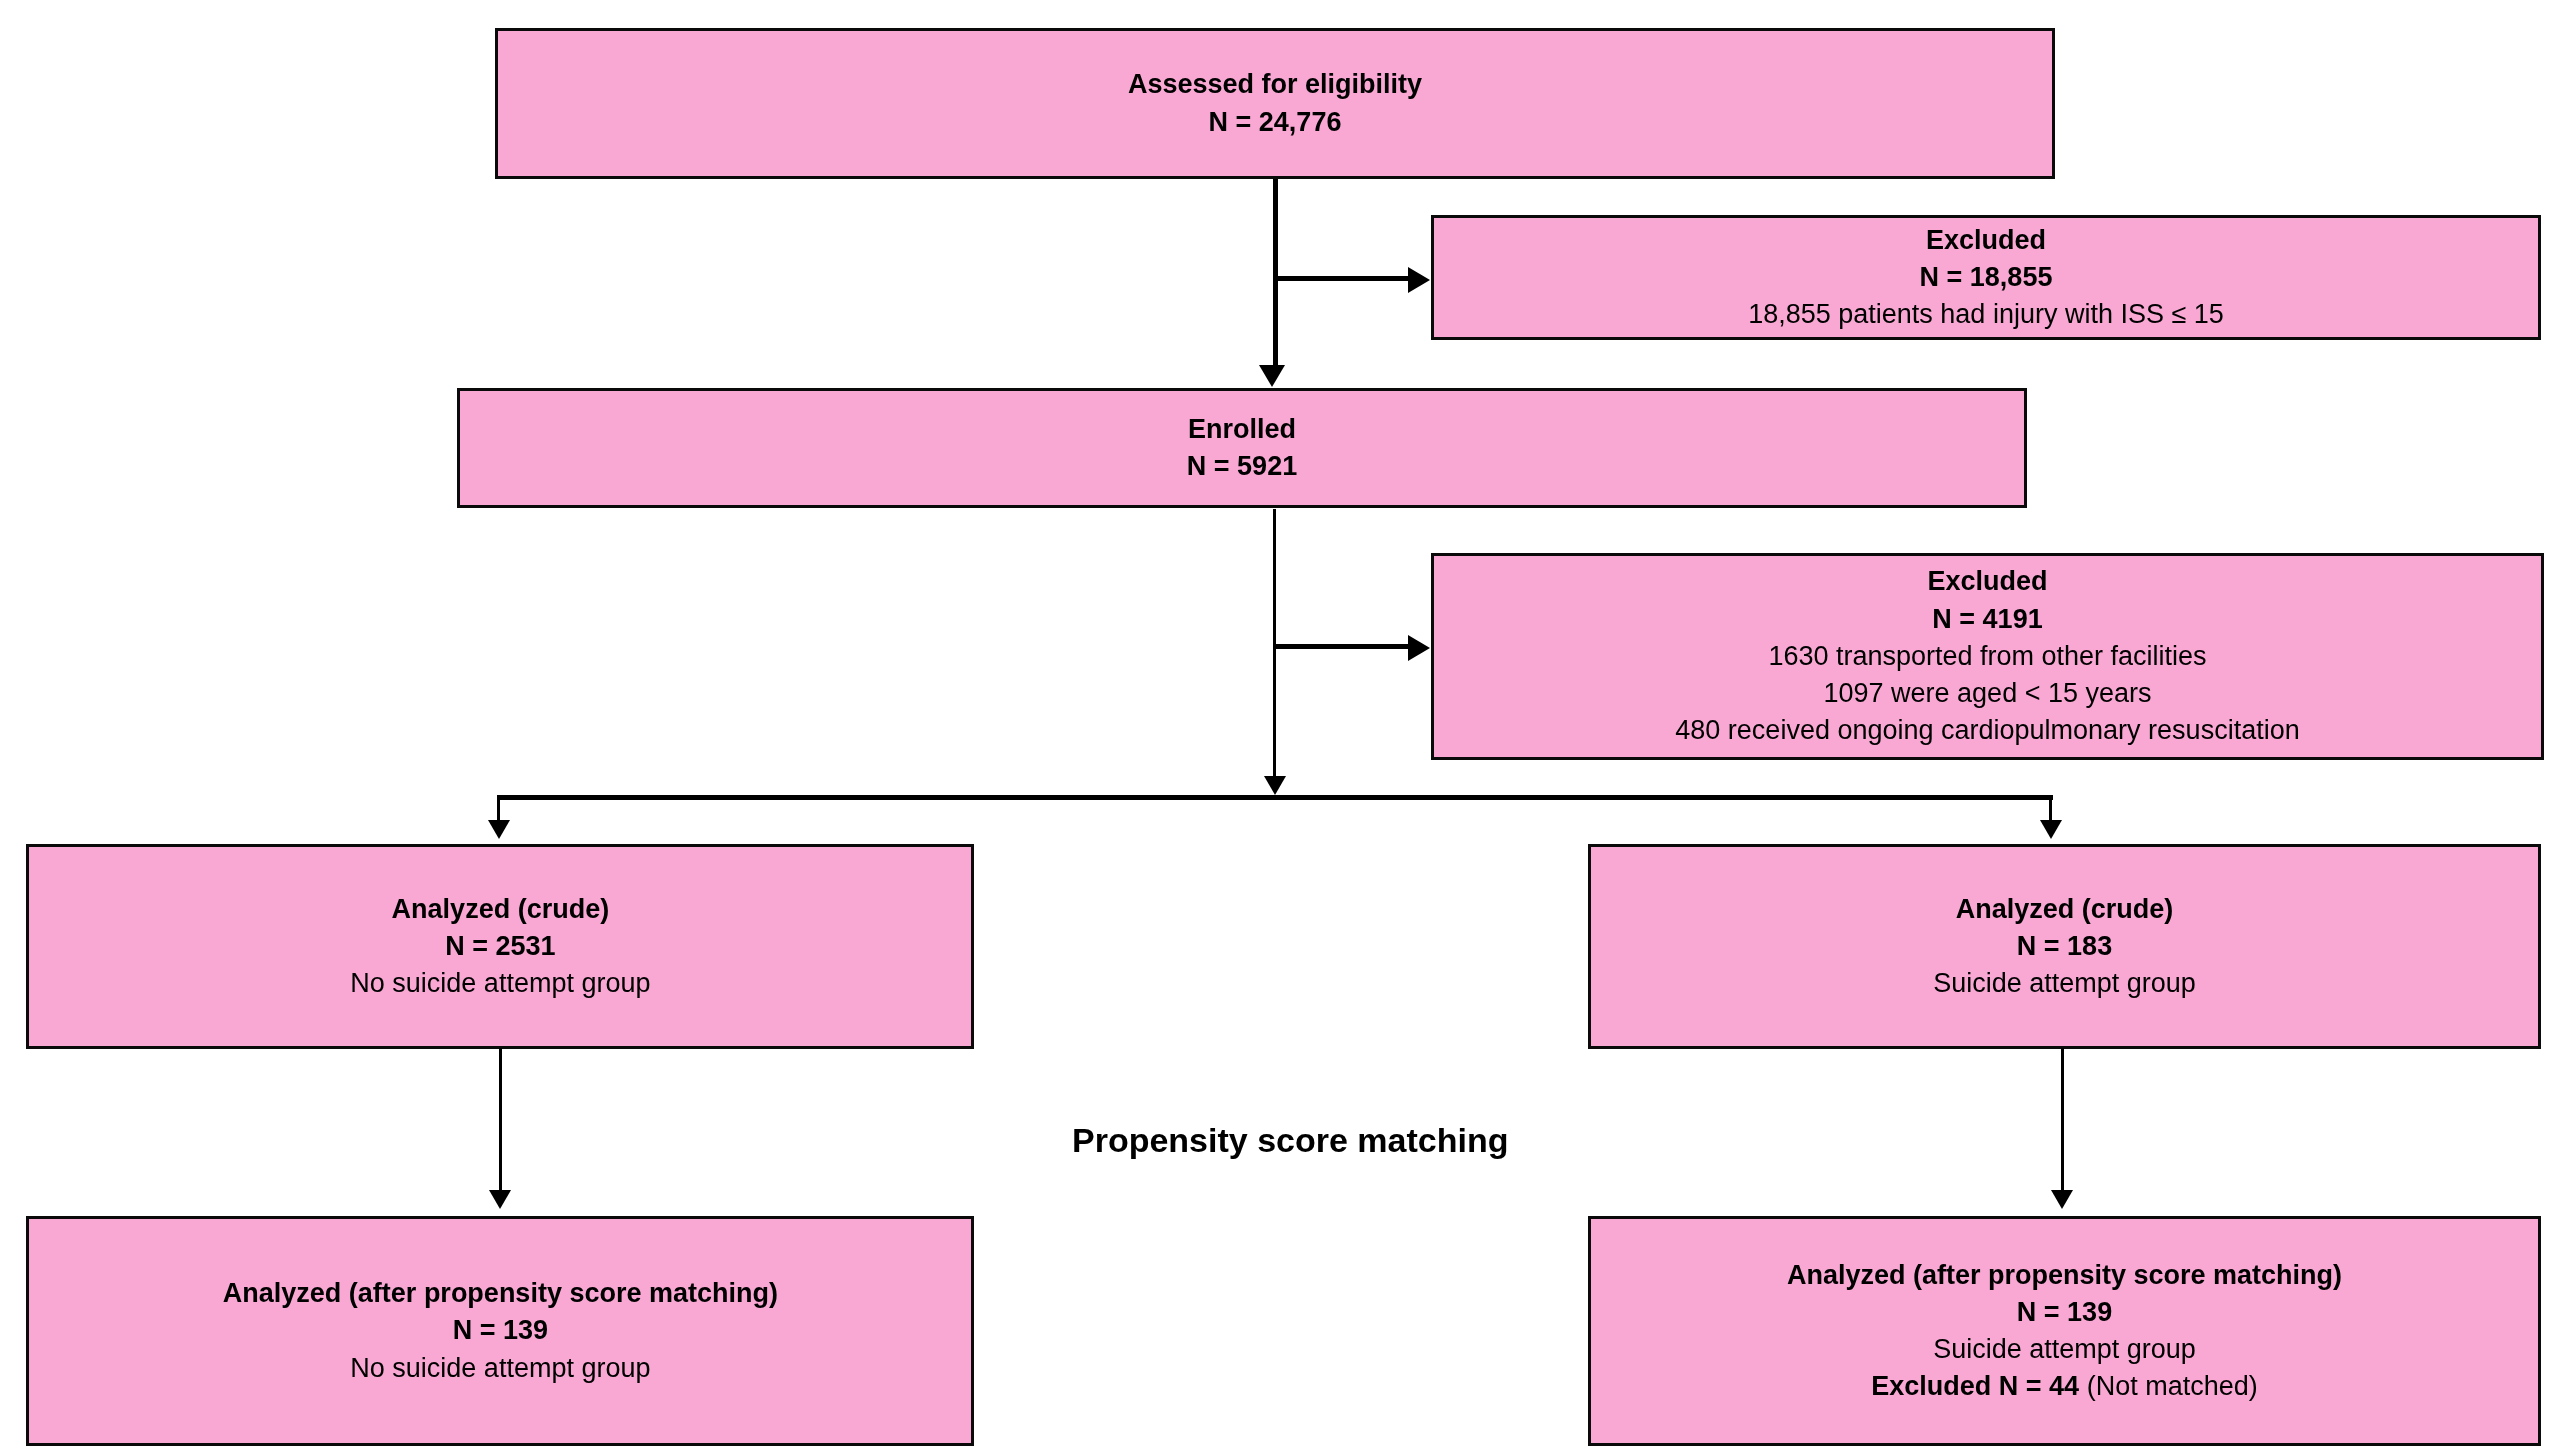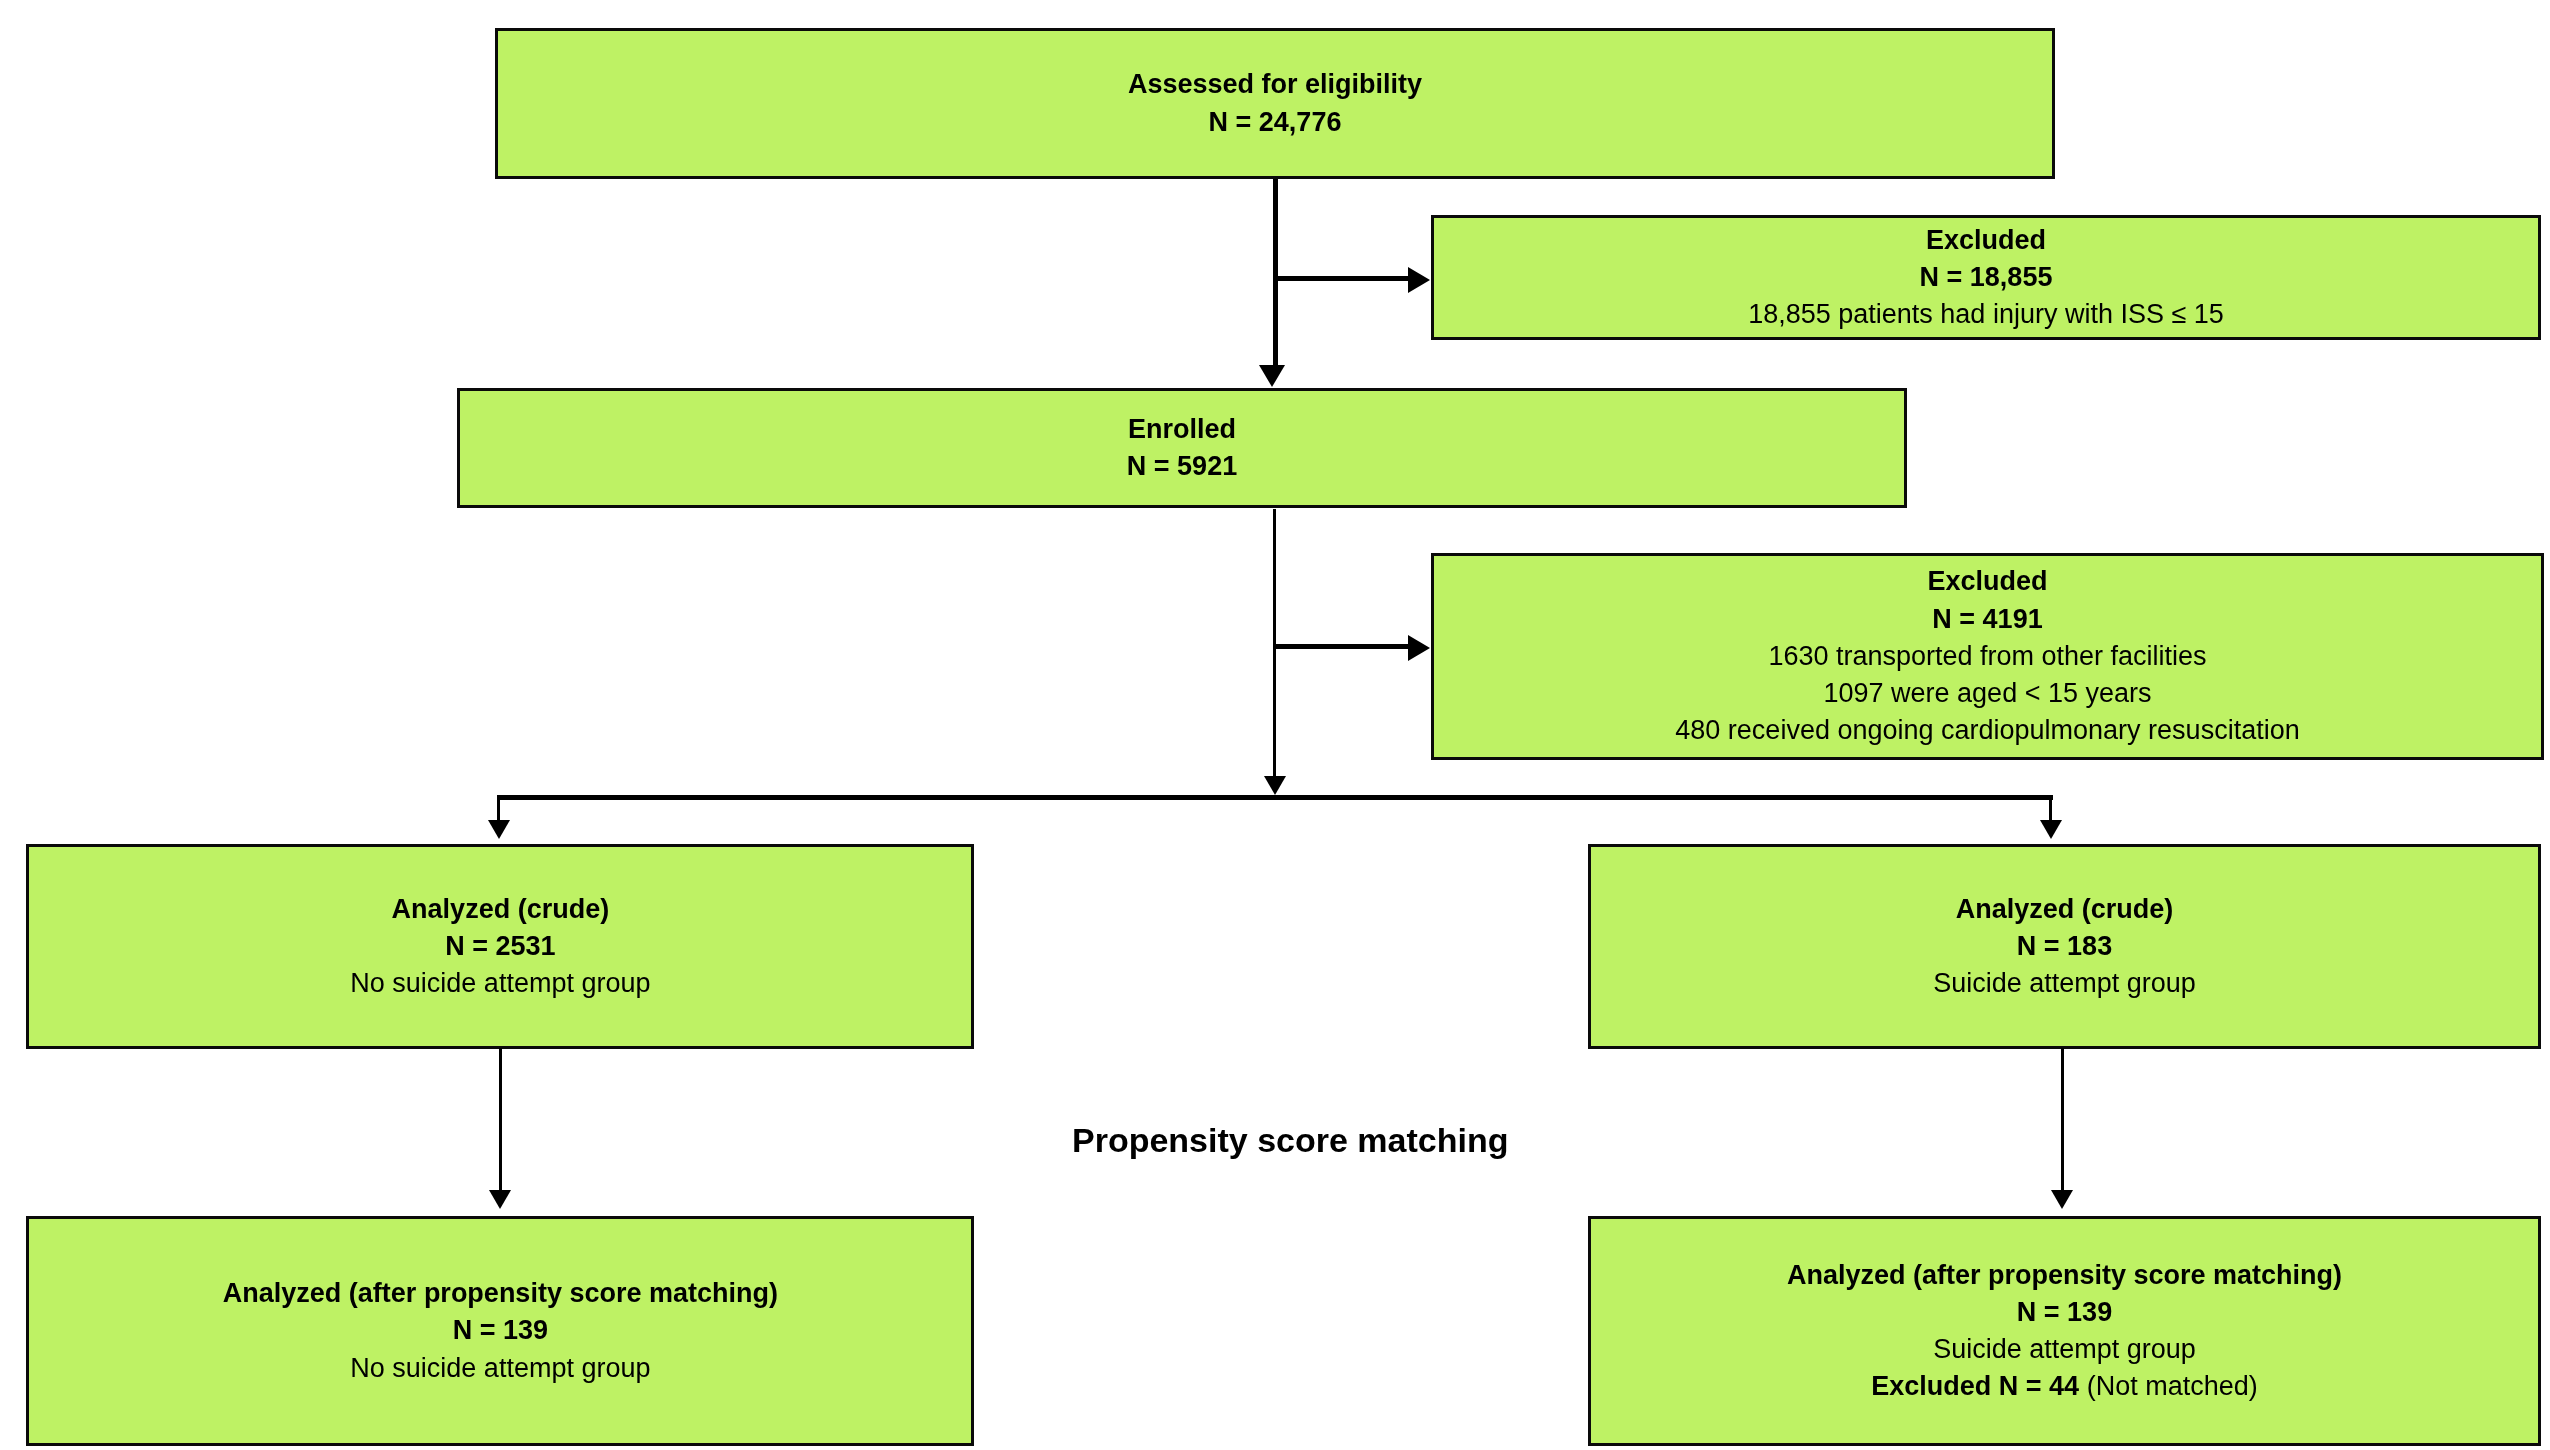--- a/index.html
+++ b/index.html
@@ -15,21 +15,21 @@
     position: relative;
     width: 2550px;
     height: 1450px;
     background: #ffffff;
     overflow: hidden;
   }
   .node {
     position: absolute;
     box-sizing: border-box;
     border: 3.2px solid #0a0a0a;
-    background: #bef264;
+    background: #f9a8d4;
     display: flex;
     flex-direction: column;
     align-items: center;
     justify-content: center;
     text-align: center;
     padding: 20px 9px;
   }
   .line {
     position: absolute;
     font-size: 27px;
@@ -102,21 +102,21 @@
 
   <div class="hline" style="left:1273px; top:276px; width:137px;"></div>
   <div class="arrow-right" style="left:1408px; top:267px;"></div>
 
   <div class="node" style="left:1431px; top:215px; width:1110px; height:125px;">
     <div class="line bold">Excluded</div>
     <div class="line bold">N = 18,855</div>
     <div class="line normal">18,855 patients had injury with ISS ≤ 15</div>
   </div>
 
-  <div class="node" style="left:457px; top:388px; width:1450px; height:120px;">
+  <div class="node" style="left:457px; top:388px; width:1570px; height:120px;">
     <div class="line bold">Enrolled</div>
     <div class="line bold">N = 5921</div>
   </div>
 
   <div class="thin-vline" style="left:1273px; top:509px; height:269px;"></div>
   <div class="arrow-down-thin" style="left:1264px; top:776px;"></div>
 
   <div class="hline" style="left:1273px; top:644px; width:136px;"></div>
   <div class="arrow-right" style="left:1408px; top:635px;"></div>
 

